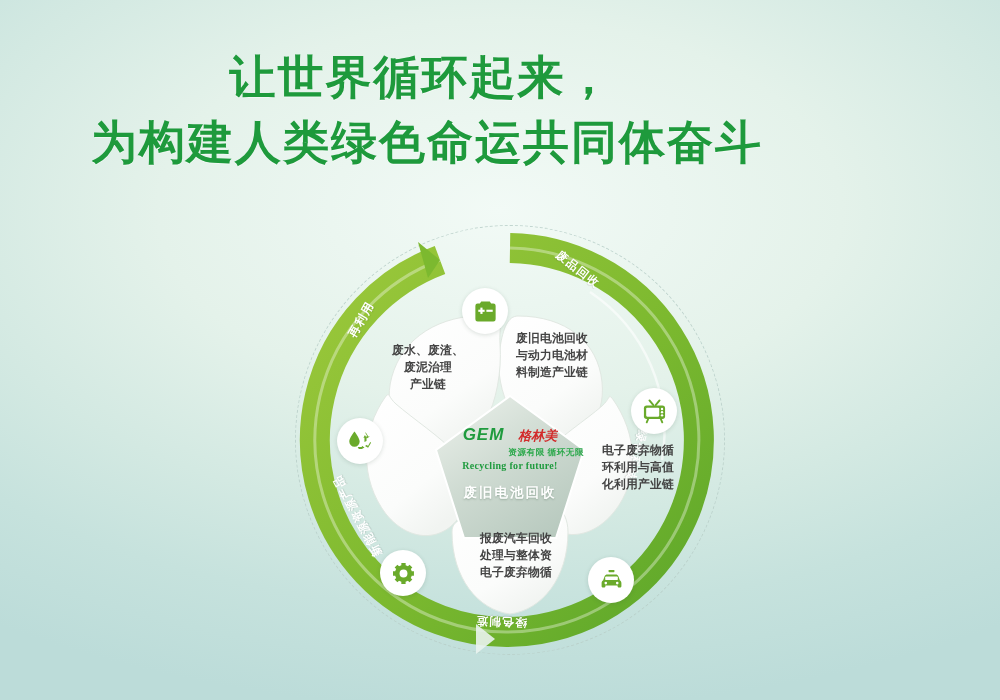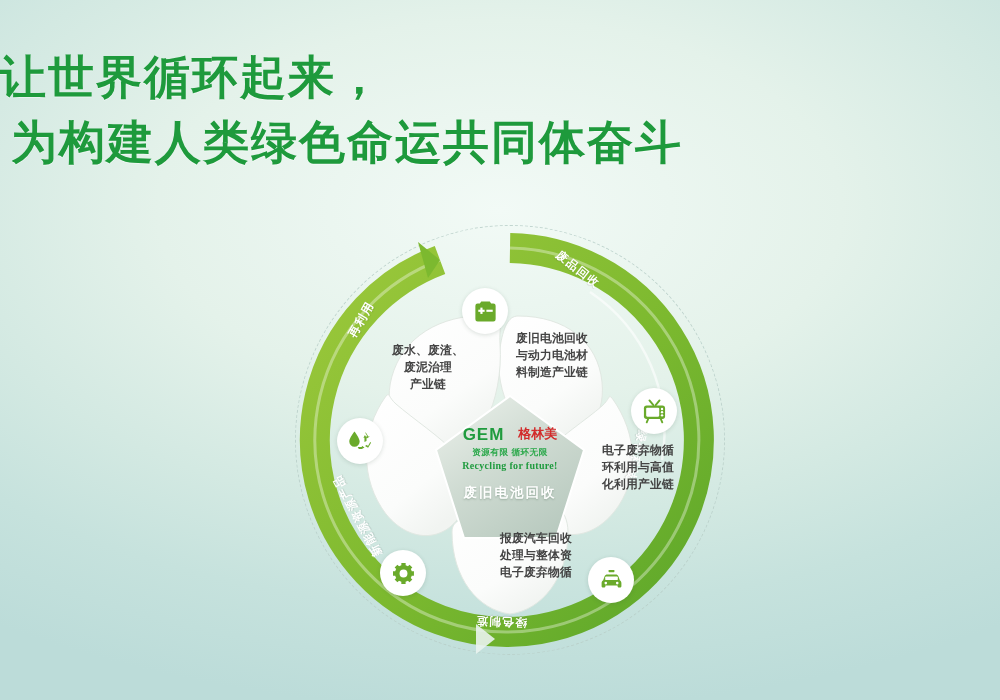--- a/index.html
+++ b/index.html
@@ -7,22 +7,23 @@
   body {
     font-family:"Liberation Sans","DejaVu Sans",sans-serif;
     background:
       radial-gradient(ellipse 900px 500px at 50% 30%, #f2faf6 0%, #e4f2ea 38%, #d3e9e2 62%, #c6e2dd 80%, #bcdcd9 100%);
     position:relative;
   }
   #stage { position:absolute; inset:0; }
 
   
   .title-wrap{
-    position:absolute; left:0; top:48px; width:796px; text-align:left;
+    position:absolute; left:0; top:48px; width:796px; text-align:center;
     line-height:1.28;
+    padding-left:47px;
   }
   .title-line{
     display:block; color:#1e9a3c; font-weight:bold;
     font-size:46px; letter-spacing:2px;
     text-shadow:0 1px 0 rgba(255,255,255,.45);
   }
   .title-line.l2{ font-size:46px; margin-top:6px;margin-left:11px; }
 
   
   .circle-area{
@@ -50,21 +51,21 @@
 
   
   .petal-text{
     position:absolute; color:#444; font-size:11.8px; line-height:1.45;
     text-align:center; width:112px; font-weight:bold; letter-spacing:.2px;
   }
   .pt-battery { left:206px; top:110px; }
   .pt-water   { left:82px;  top:122px; }
   .pt-ewaste  { left:292px; top:222px; }
   .pt-cobalt  { left:62px;  top:264px; }
-  .pt-car     { left:170px; top:310px;text-align:right; }
+  .pt-car     { left:170px; top:310px; }
 
   
   .icon-bubble{
     position:absolute; width:46px; height:46px; border-radius:50%;
     background:#fff; box-shadow:0 1px 4px rgba(60,90,70,.18);
     display:flex; align-items:center; justify-content:center;
   }
   .ib-battery{ left:172px; top:68px; }
   .ib-tv     { left:341px; top:168px; }
   .ib-recycle{ left:47px;  top:198px; }
@@ -72,28 +73,28 @@
   .ib-gear   { left:90px;  top:330px; }
   .icon-bubble svg{ width:27px; height:27px; display:block; }
 
   
   .center-pent{
     position:absolute; left:146px; top:180px; width:148px; height:142px;
   }
   .logo-box{
     position:absolute; left:0; top:25px; width:148px; text-align:center;
   }
-  .logo-row{ display:flex; align-items:flex-start; justify-content:center; gap:14px; }
+  .logo-row{ display:flex; align-items:flex-end; justify-content:center; gap:14px;font-style:italic; }
   .logo-gem{
     font-size:17px; font-weight:bold; color:#1f9b3e; letter-spacing:1px;
     font-family:"Liberation Sans",sans-serif;
   }
   .logo-cn{ font-size:13px; font-weight:bold; color:#d22b2b; letter-spacing:0px; }
   .logo-slogan{
-    font-size:8.6px; color:#2aa84a; font-weight:bold; margin-top:2px; letter-spacing:.5px;
+    font-size:8.6px; color:#2aa84a; font-weight:bold; margin-top:2px; letter-spacing:.5px;text-align:right;
   }
   .logo-en{
     font-size:10px; color:#1f9b3e; font-weight:bold; margin-top:1px; letter-spacing:.3px;
     font-family:"Liberation Serif",serif;
   }
   .pent-label{
     position:absolute; left:0; top:84px; width:148px; text-align:center;
     font-size:13.5px; font-weight:bold; color:#ffffff; letter-spacing:2px;
     text-shadow:0 1px 2px rgba(90,120,100,.45);
   }

